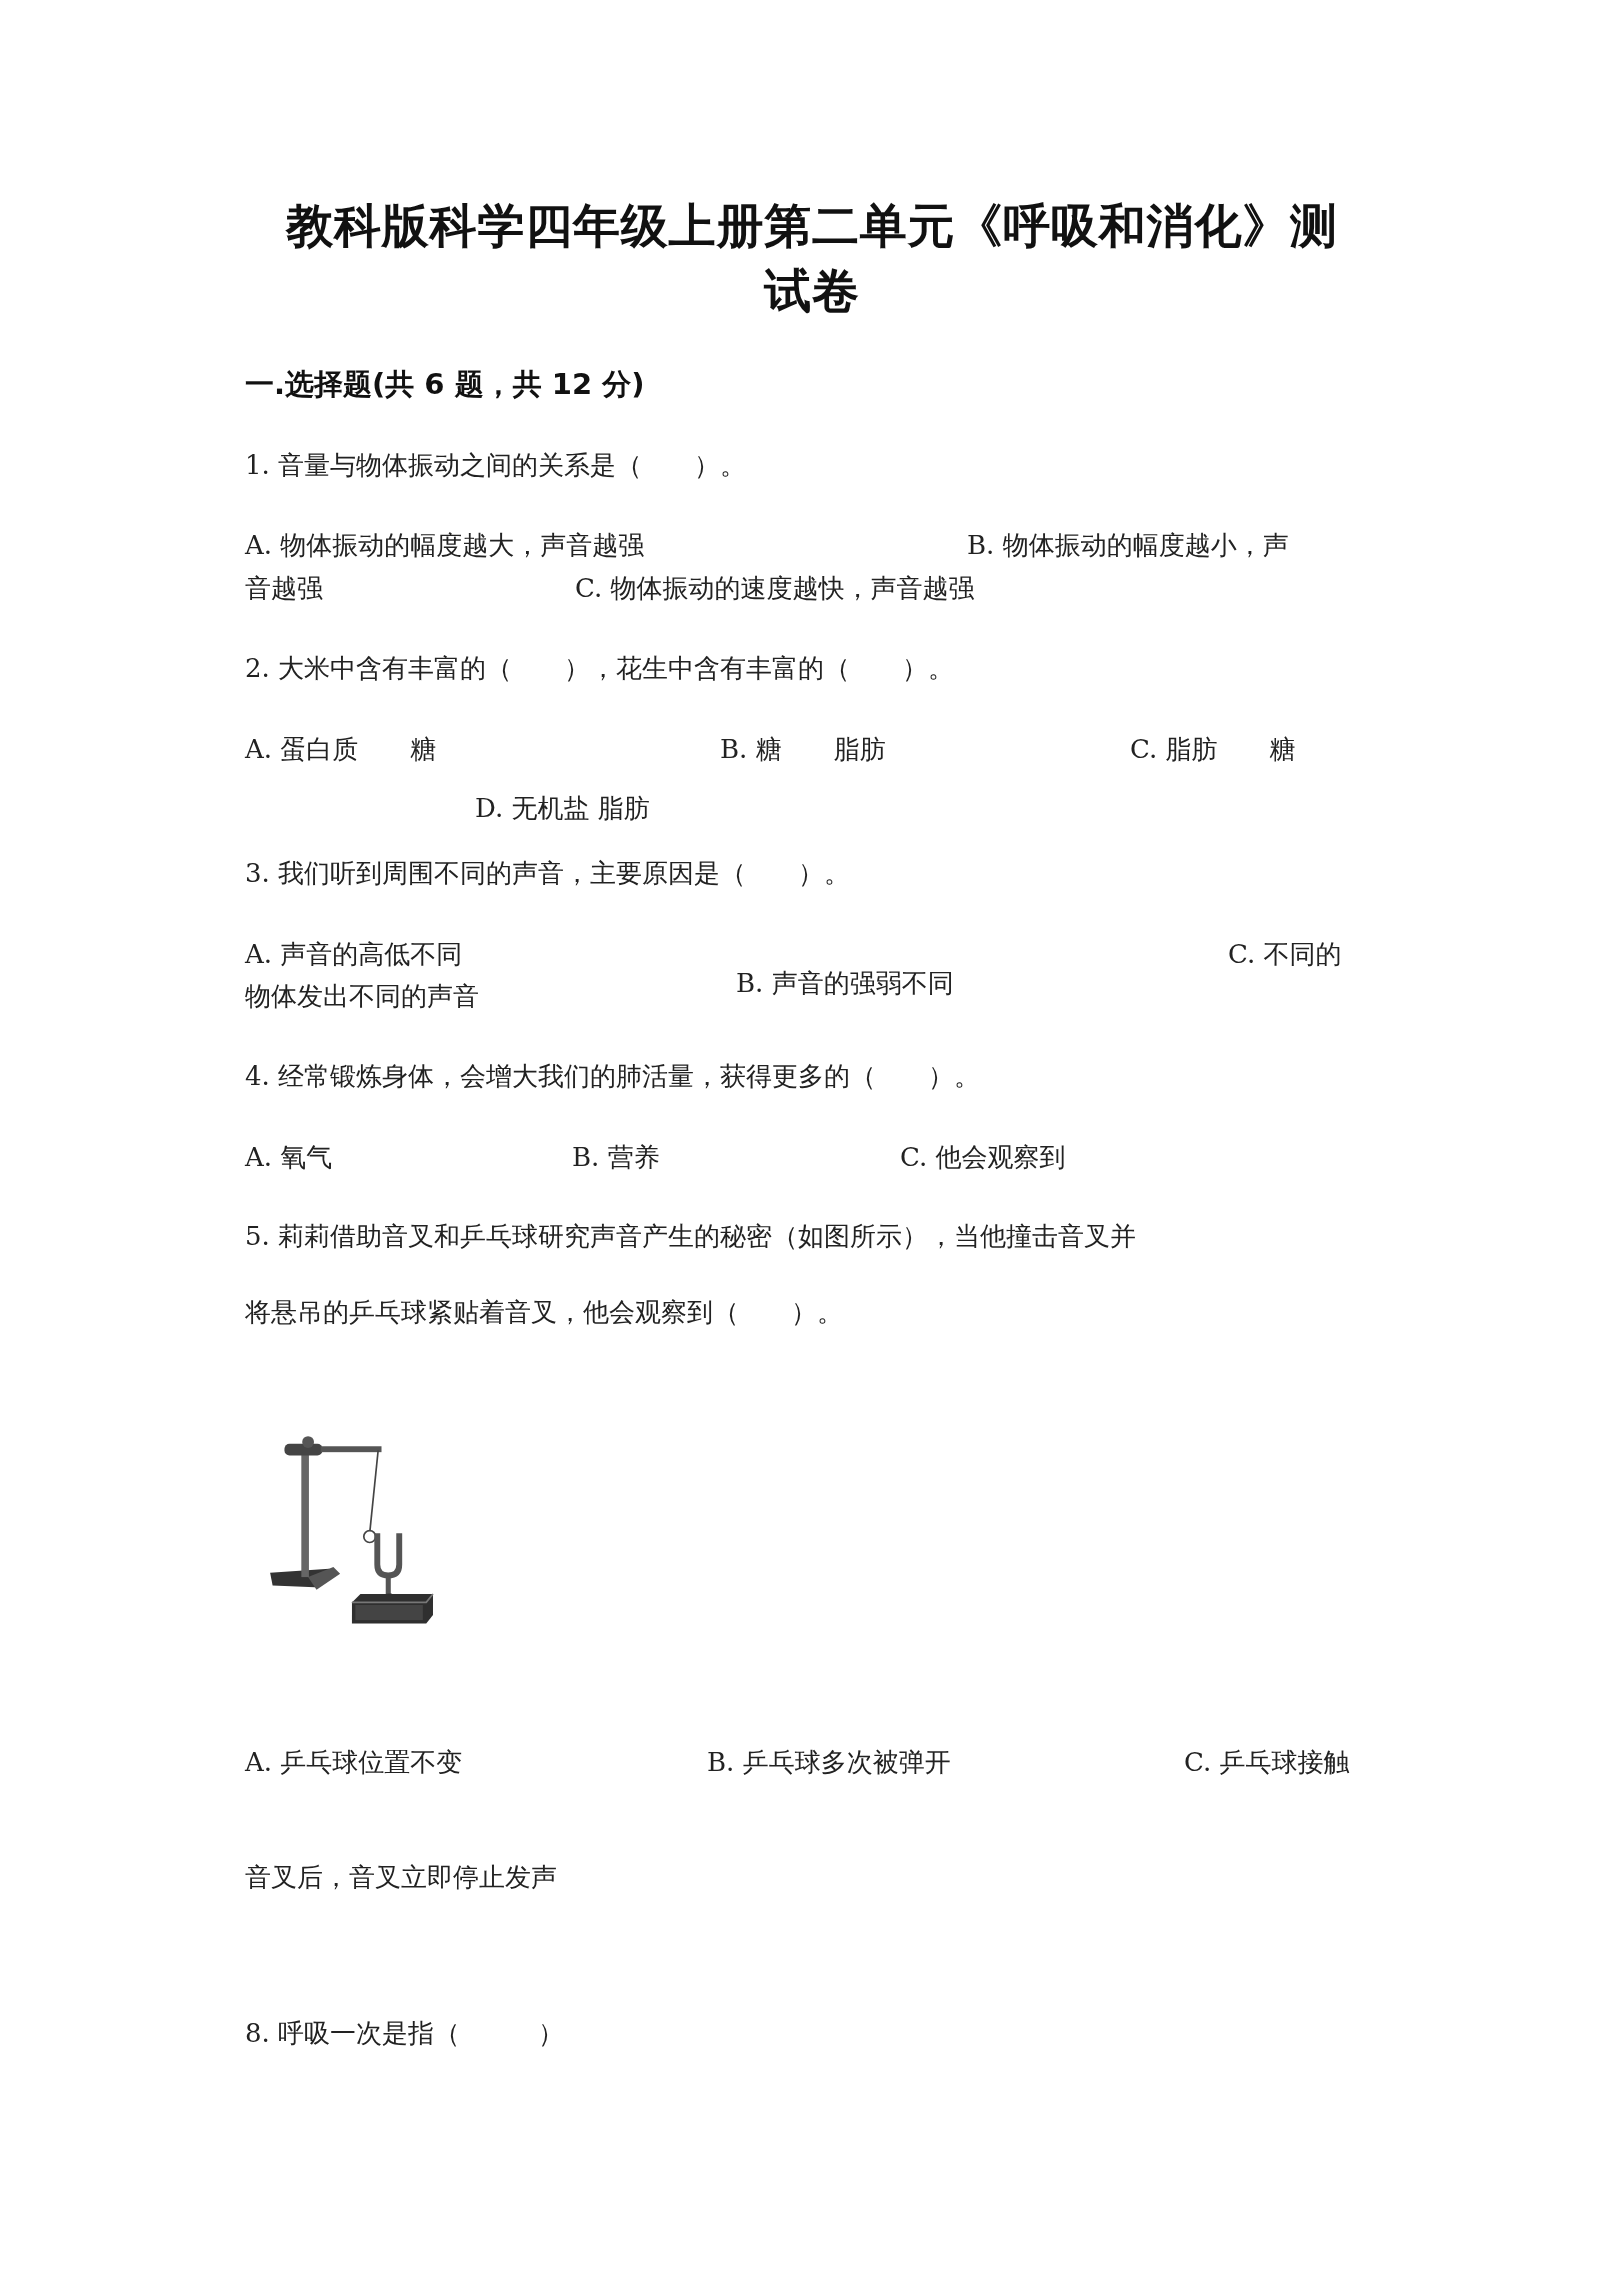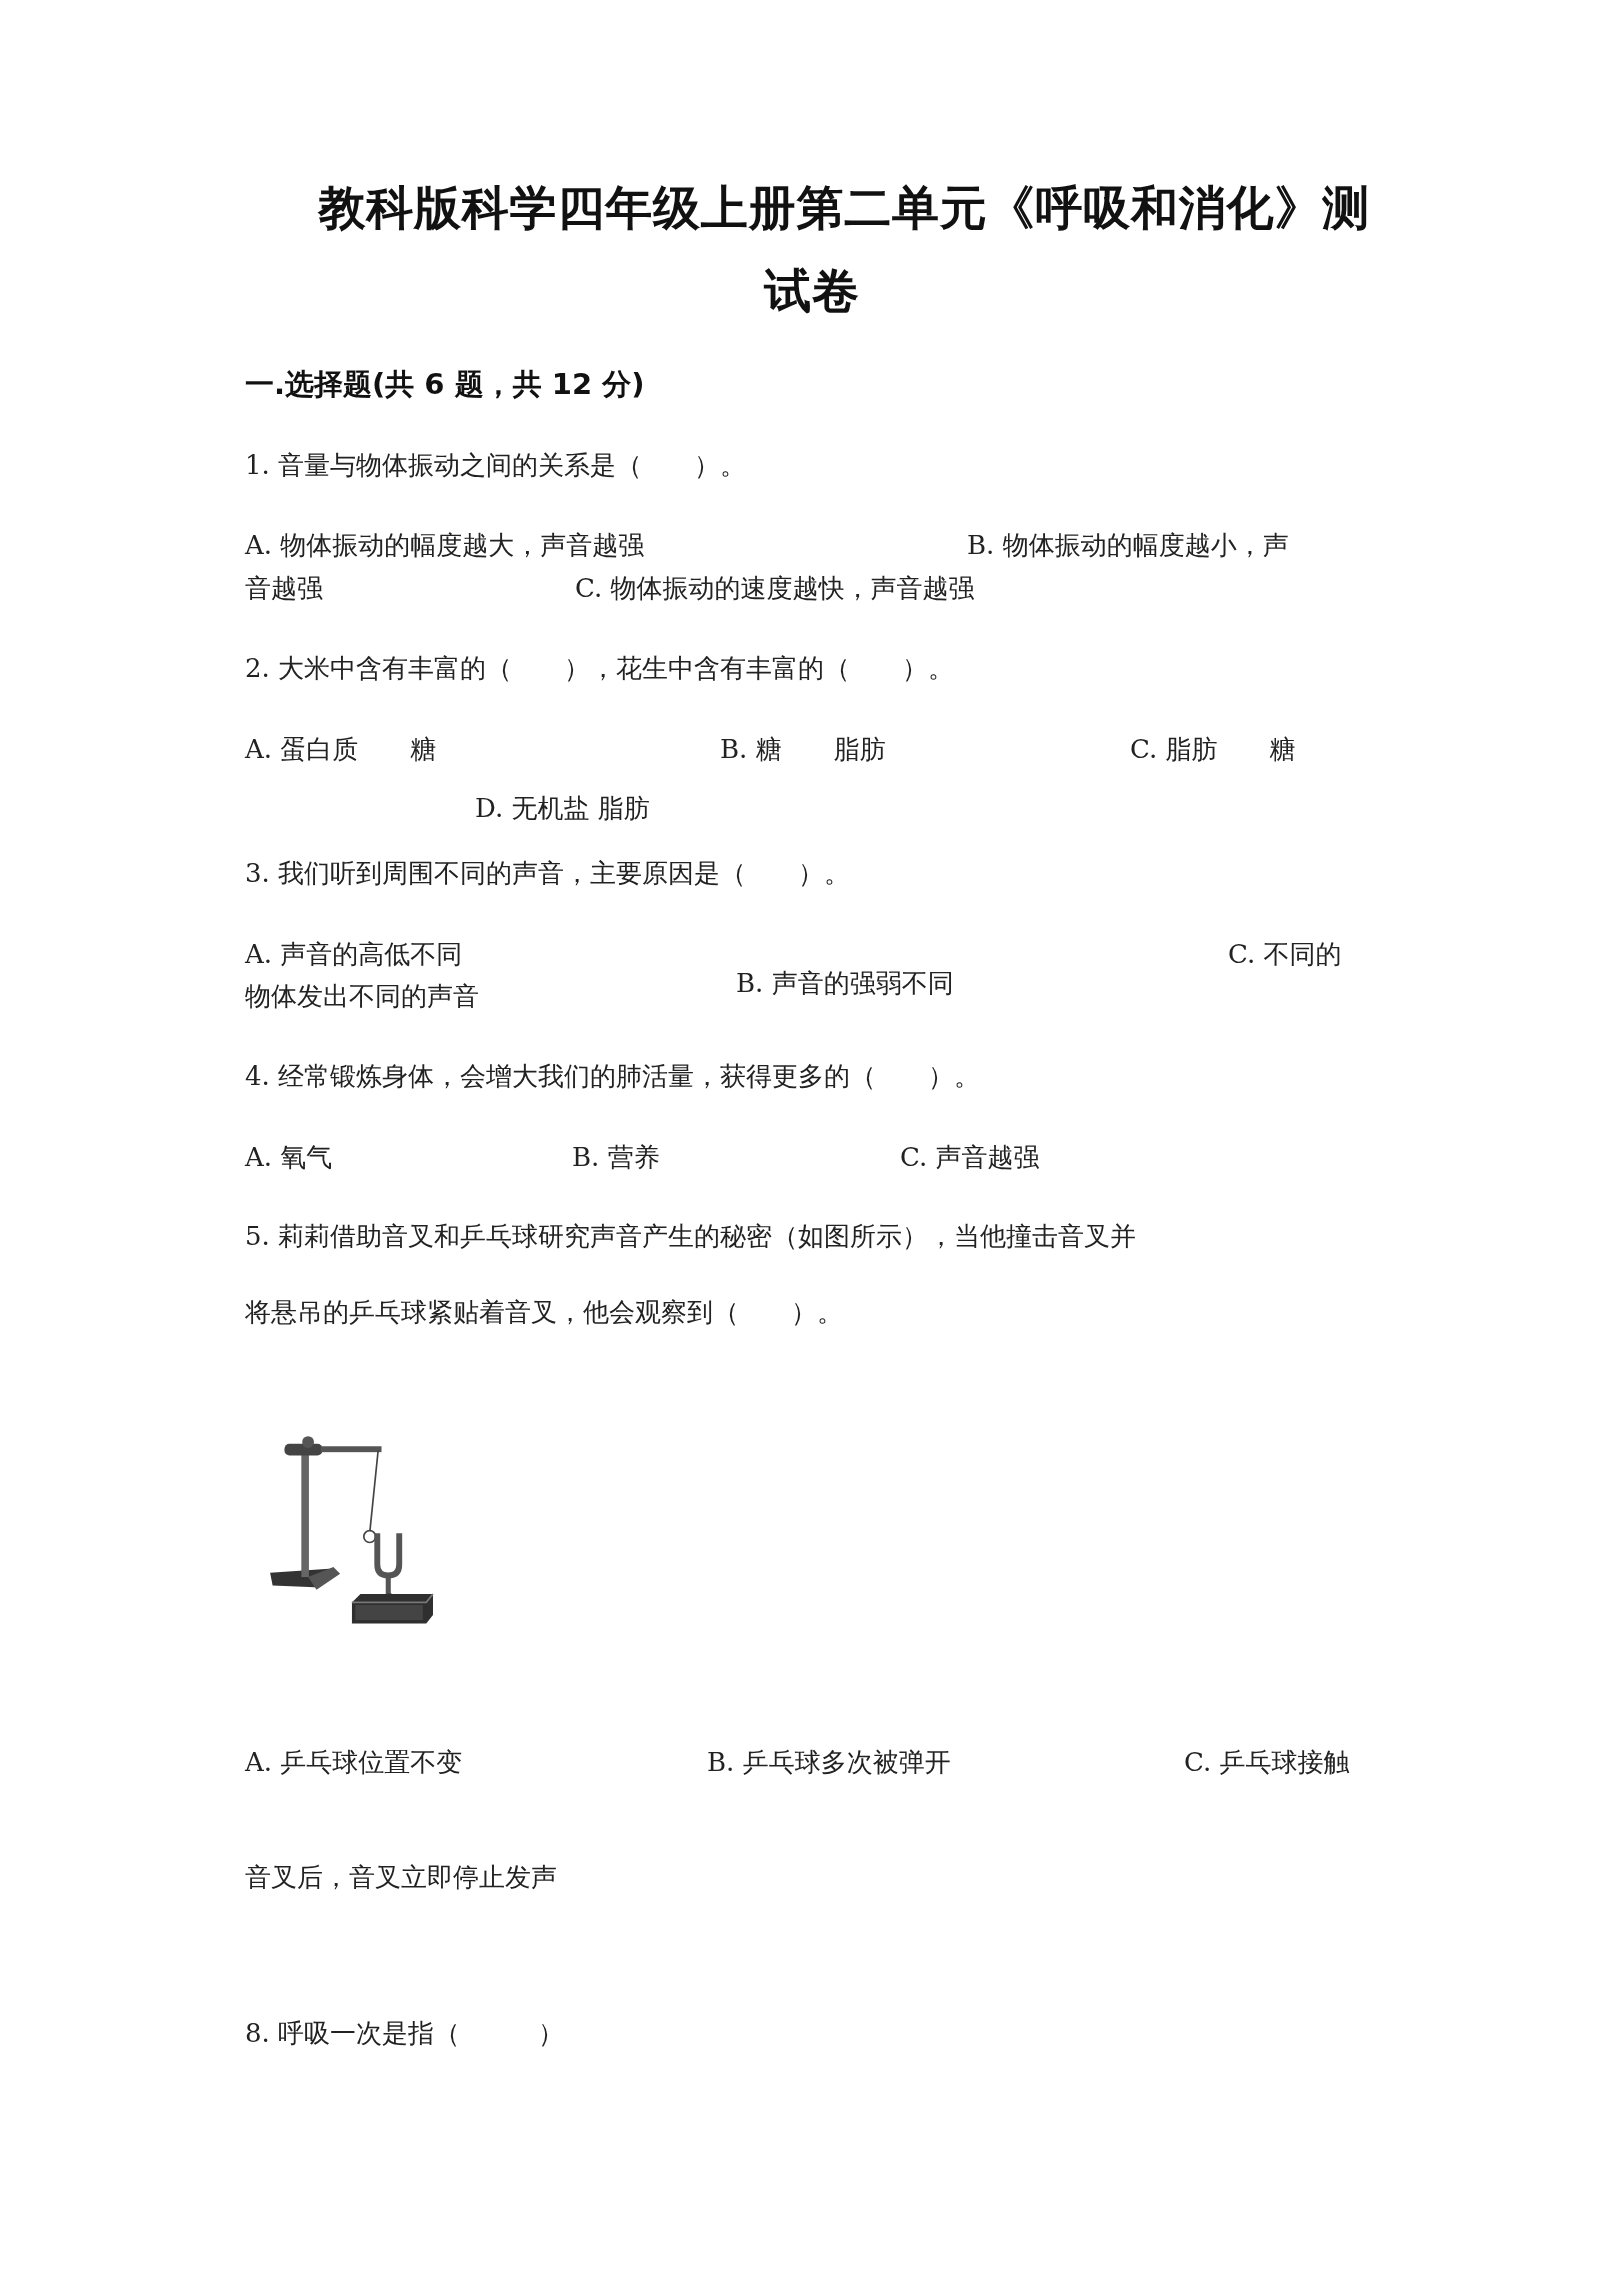--- a/index.html
+++ b/index.html
@@ -9,21 +9,21 @@
            font-family: "DejaVu Sans", "Liberation Sans", sans-serif; font-weight: bold;
            font-size: 47px; line-height: 64px; color: #111; letter-spacing: 0.8px; }
   .section { position: absolute; left: 245px; font-family: "DejaVu Sans", "Liberation Sans", sans-serif;
              font-weight: bold; font-size: 29px; color: #111; }
   .line { position: absolute; font-size: 26px; white-space: nowrap; color: #222; }
   .figure { position: absolute; left: 249px; top: 1408px; width: 211px; height: 220px; }
 </style>
 </head>
 <body>
 
-<div class="title" style="top:176px;text-align:right;">教科版科学四年级上册第二单元《呼吸和消化》测</div>
+<div class="title" style="top:194px;">教科版科学四年级上册第二单元《呼吸和消化》测</div>
 <div class="title" style="top:259px;">试卷</div>
 
 <div class="section" style="top:365px;">一.选择题(共 6 题，共 12 分)</div>
 
 <div>
   <div class="line" style="left:245px; top:448px;">1. 音量与物体振动之间的关系是（　　）。</div>
   <div class="line" style="left:245px; top:528px;">A. 物体振动的幅度越大，声音越强</div>
   <div class="line" style="left:967px; top:528px;">B. 物体振动的幅度越小，声</div>
   <div class="line" style="left:245px; top:571px;">音越强</div>
   <div class="line" style="left:575px; top:571px;">C. 物体振动的速度越快，声音越强</div>
@@ -42,21 +42,21 @@
   <div class="line" style="left:245px; top:937px;">A. 声音的高低不同</div>
   <div class="line" style="left:736px; top:937px;margin-top:29px;">B. 声音的强弱不同</div>
   <div class="line" style="left:1228px; top:937px;">C. 不同的</div>
   <div class="line" style="left:245px; top:979px;">物体发出不同的声音</div>
 </div>
 
 <div>
   <div class="line" style="left:245px; top:1059px;">4. 经常锻炼身体，会增大我们的肺活量，获得更多的（　　）。</div>
   <div class="line" style="left:245px; top:1140px;">A. 氧气</div>
   <div class="line" style="left:572px; top:1140px;">B. 营养</div>
-  <div class="line" style="left:900px; top:1140px;">C. 声音越强</div>
+  <div class="line" style="left:900px; top:1140px;">C. 他会观察到</div>
 </div>
 
 <div>
   <div class="line" style="left:245px; top:1219px;">5. 莉莉借助音叉和乒乓球研究声音产生的秘密（如图所示），当他撞击音叉并</div>
   <div class="line" style="left:245px; top:1295px;">将悬吊的乒乓球紧贴着音叉，他会观察到（　　）。</div>
 
   <div class="figure">
     <svg width="211" height="220" viewBox="0 0 250 260">
 
       <path d="M25 195 L95 190 L100 200 L78 212 L28 210 Z" fill="#333"></path>

